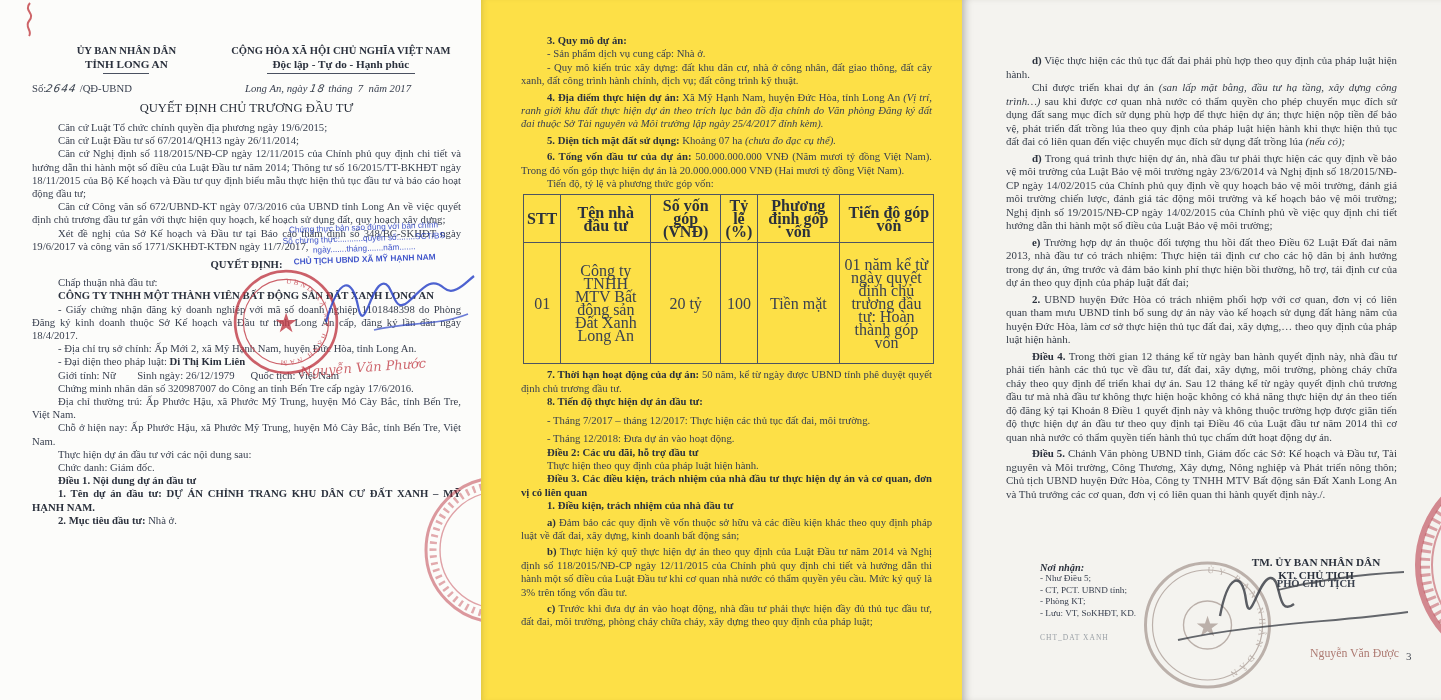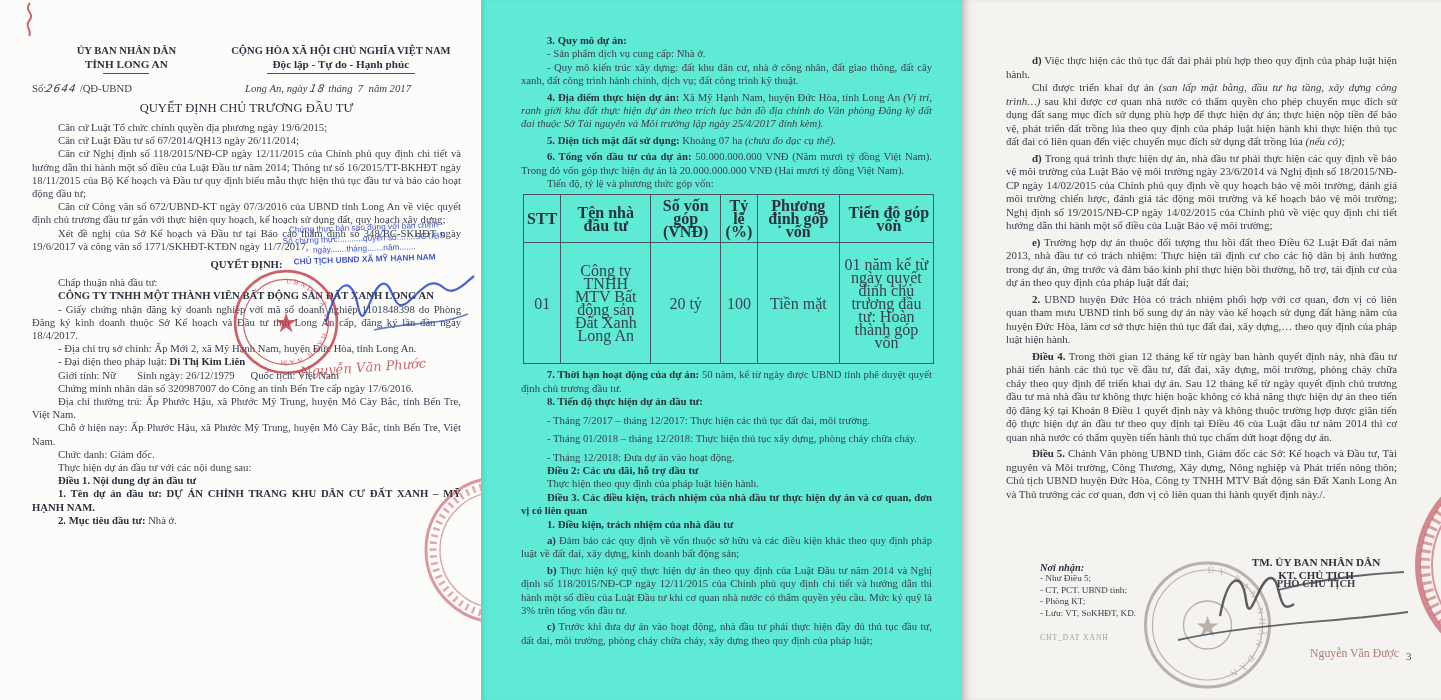--- a/index.html
+++ b/index.html
@@ -1,20 +1,20 @@
 <!DOCTYPE html>
 <html><head>
 <meta charset="utf-8">
 <style>
   html,body{margin:0;padding:0;}
   body{width:1441px;height:700px;overflow:hidden;background:#ffffff;display:flex;
        font-family:"Liberation Serif","DejaVu Serif",serif;}
   .page{position:relative;height:700px;overflow:hidden;color:#3a4150;}
   #page1{width:481px;background:#fcfcfa;}
-  #page2{width:481px;background:#5eead4;box-shadow:inset 5px 0 7px -5px rgba(60,60,55,.25);}
+  #page2{width:481px;background:#fde047;box-shadow:inset 5px 0 7px -5px rgba(60,60,55,.25);}
   #page3{width:479px;background:#f4f3ef;box-shadow:inset 7px 0 9px -5px rgba(60,58,50,.38);}
   .wrap{position:relative;}
   #page1 .wrap{padding:44px 20px 0 32px;}
   #page2 .wrap{padding:34px 30px 0 40px;}
   #page3 .wrap{padding:54px 44px 0 44px;}
   .para{margin:0;text-align:justify;text-indent:26px;font-size:10.7px;line-height:13.4px;}
   #page1 .para{line-height:13.2px;}
   #page3 .para{font-size:10.9px;line-height:13.5px;color:#363d49;font-family:Liberation Serif, serif;}
   .b{font-weight:bold;color:#2b313d;}
   .i{font-style:italic;}
@@ -98,22 +98,22 @@
         <p class="para ctr gap"><span class="b">QUYẾT ĐỊNH:</span></p>
         <p class="para gap"><span>Chấp thuận nhà đầu tư:</span></p>
         <p class="para"><span class="b">CÔNG TY TNHH MỘT THÀNH VIÊN BẤT ĐỘNG SẢN ĐẤT XANH LONG AN</span></p>
         <p class="para"><span>- Giấy chứng nhận đăng ký doanh nghiệp với mã số doanh nghiệp 1101848398 do Phòng Đăng ký kinh doanh thuộc Sở Kế hoạch và Đầu tư tỉnh Long An cấp, đăng ký lần đầu ngày 18/4/2017.</span></p>
         <p class="para"><span>- Địa chỉ trụ sở chính: Ấp Mới 2, xã Mỹ Hạnh Nam, huyện Đức Hòa, tỉnh Long An.</span></p>
         <p class="para"><span>- Đại diện theo pháp luật: </span><span class="b">Di Thị Kim Liên</span></p>
         <p class="para"><span>Giới tính: Nữ&nbsp;&nbsp;&nbsp;&nbsp;&nbsp;&nbsp;&nbsp;&nbsp;Sinh ngày: 26/12/1979&nbsp;&nbsp;&nbsp;&nbsp;&nbsp;&nbsp;Quốc tịch: Việt Nam</span></p>
         <p class="para"><span>Chứng minh nhân dân số 320987007 do Công an tỉnh Bến Tre cấp ngày 17/6/2016.</span></p>
         <p class="para"><span>Địa chỉ thường trú: Ấp Phước Hậu, xã Phước Mỹ Trung, huyện Mỏ Cày Bắc, tỉnh Bến Tre, Việt Nam.</span></p>
         <p class="para"><span>Chỗ ở hiện nay: Ấp Phước Hậu, xã Phước Mỹ Trung, huyện Mỏ Cày Bắc, tỉnh Bến Tre, Việt Nam.</span></p>
+        <p class="para"><span>Thực hiện dự án đầu tư với các nội dung sau:</span></p>
         <p class="para"><span>Chức danh: Giám đốc.</span></p>
-        <p class="para"><span>Thực hiện dự án đầu tư với các nội dung sau:</span></p>
         <p class="para"><span class="b">Điều 1. Nội dung dự án đầu tư</span></p>
         <p class="para"><span class="b">1. Tên dự án đầu tư: DỰ ÁN CHỈNH TRANG KHU DÂN CƯ ĐẤT XANH – MỸ HẠNH NAM.</span></p>
         <p class="para"><span class="b">2. Mục tiêu đầu tư: </span><span>Nhà ở.</span></p>
       </div>
   </div>
 
   <div class="abs stamp-cert">
     <div>Chứng thực bản sao đúng với bản chính</div>
     <div>Số chứng thực:..........quyển số:.......SCT/BS</div>
     <div>ngày.......tháng.......năm.......</div>
@@ -168,21 +168,20 @@
               <td>20 tỷ</td>
               <td>100</td>
               <td>Tiền mặt</td>
               <td>01 năm kể từ ngày quyết định chủ trương đầu tư: Hoàn thành góp vốn</td>
             </tr>
           </tbody>
         </table>
         <p class="para"><span class="b">7. Thời hạn hoạt động của dự án: </span><span>50 năm, kể từ ngày được UBND tỉnh phê duyệt quyết định chủ trương đầu tư.</span></p>
         <p class="para"><span class="b">8. Tiến độ thực hiện dự án đầu tư:</span></p>
         <p class="para gap"><span>- Tháng 7/2017 – tháng 12/2017: Thực hiện các thủ tục đất đai, môi trường.</span></p>
-        <p class="para gap"><span>- Tháng 01/2018 – tháng 12/2018: Thực hiện thủ tục xây dựng, phòng cháy chữa cháy.</span></p>
         <p class="para gap"><span>- Tháng 12/2018: Đưa dự án vào hoạt động.</span></p>
         <p class="para"><span class="b">Điều 2: Các ưu đãi, hỗ trợ đầu tư</span></p>
         <p class="para"><span>Thực hiện theo quy định của pháp luật hiện hành.</span></p>
         <p class="para"><span class="b">Điều 3. Các điều kiện, trách nhiệm của nhà đầu tư thực hiện dự án và cơ quan, đơn vị có liên quan</span></p>
         <p class="para"><span class="b">1. Điều kiện, trách nhiệm của nhà đầu tư</span></p>
         <p class="para gap2"><span class="b">a)</span><span> Đảm bảo các quy định về vốn thuộc sở hữu và các điều kiện khác theo quy định pháp luật về đất đai, xây dựng, kinh doanh bất động sản;</span></p>
         <p class="para gap2"><span class="b">b)</span><span> Thực hiện ký quỹ thực hiện dự án theo quy định của Luật Đầu tư năm 2014 và Nghị định số 118/2015/NĐ-CP ngày 12/11/2015 của Chính phủ quy định chi tiết và hướng dẫn thi hành một số điều của Luật Đầu tư khi cơ quan nhà nước có thẩm quyền yêu cầu. Mức ký quỹ là 3% trên tổng vốn đầu tư.</span></p>
         <p class="para gap2"><span class="b">c)</span><span> Trước khi đưa dự án vào hoạt động, nhà đầu tư phải thực hiện đầy đủ thủ tục đầu tư, đất đai, môi trường, phòng cháy chữa cháy, xây dựng theo quy định của pháp luật;</span></p>
       </div>
   </div>

